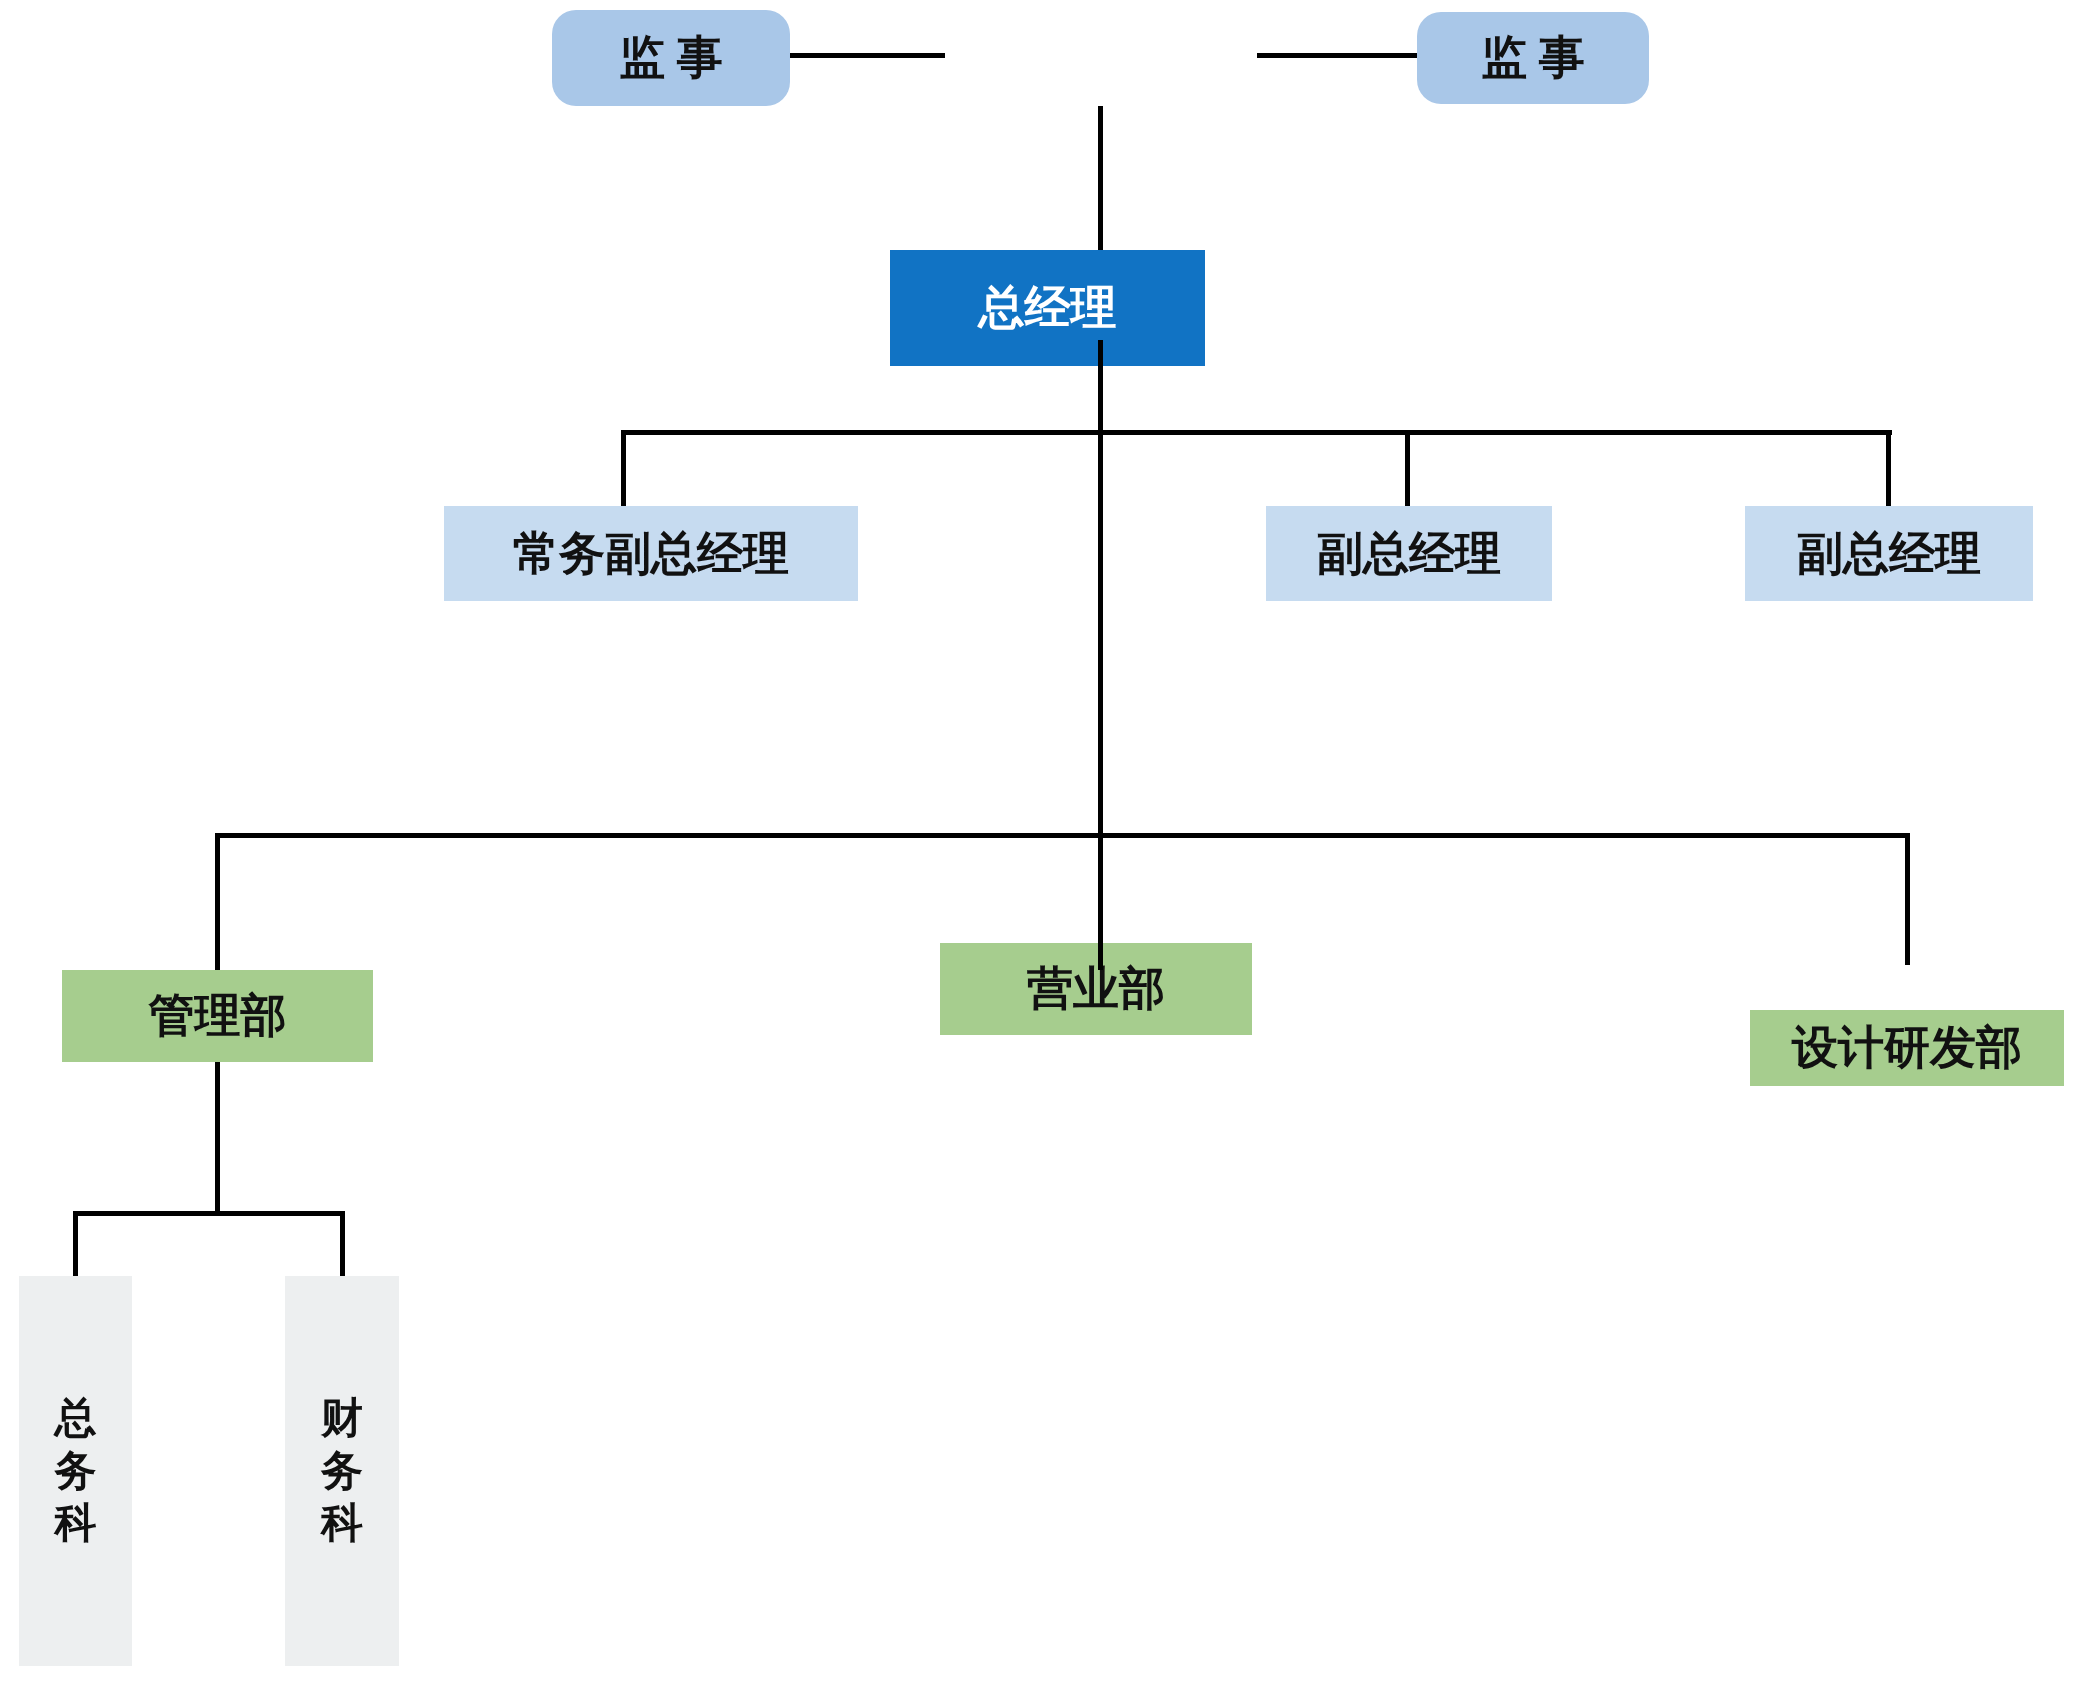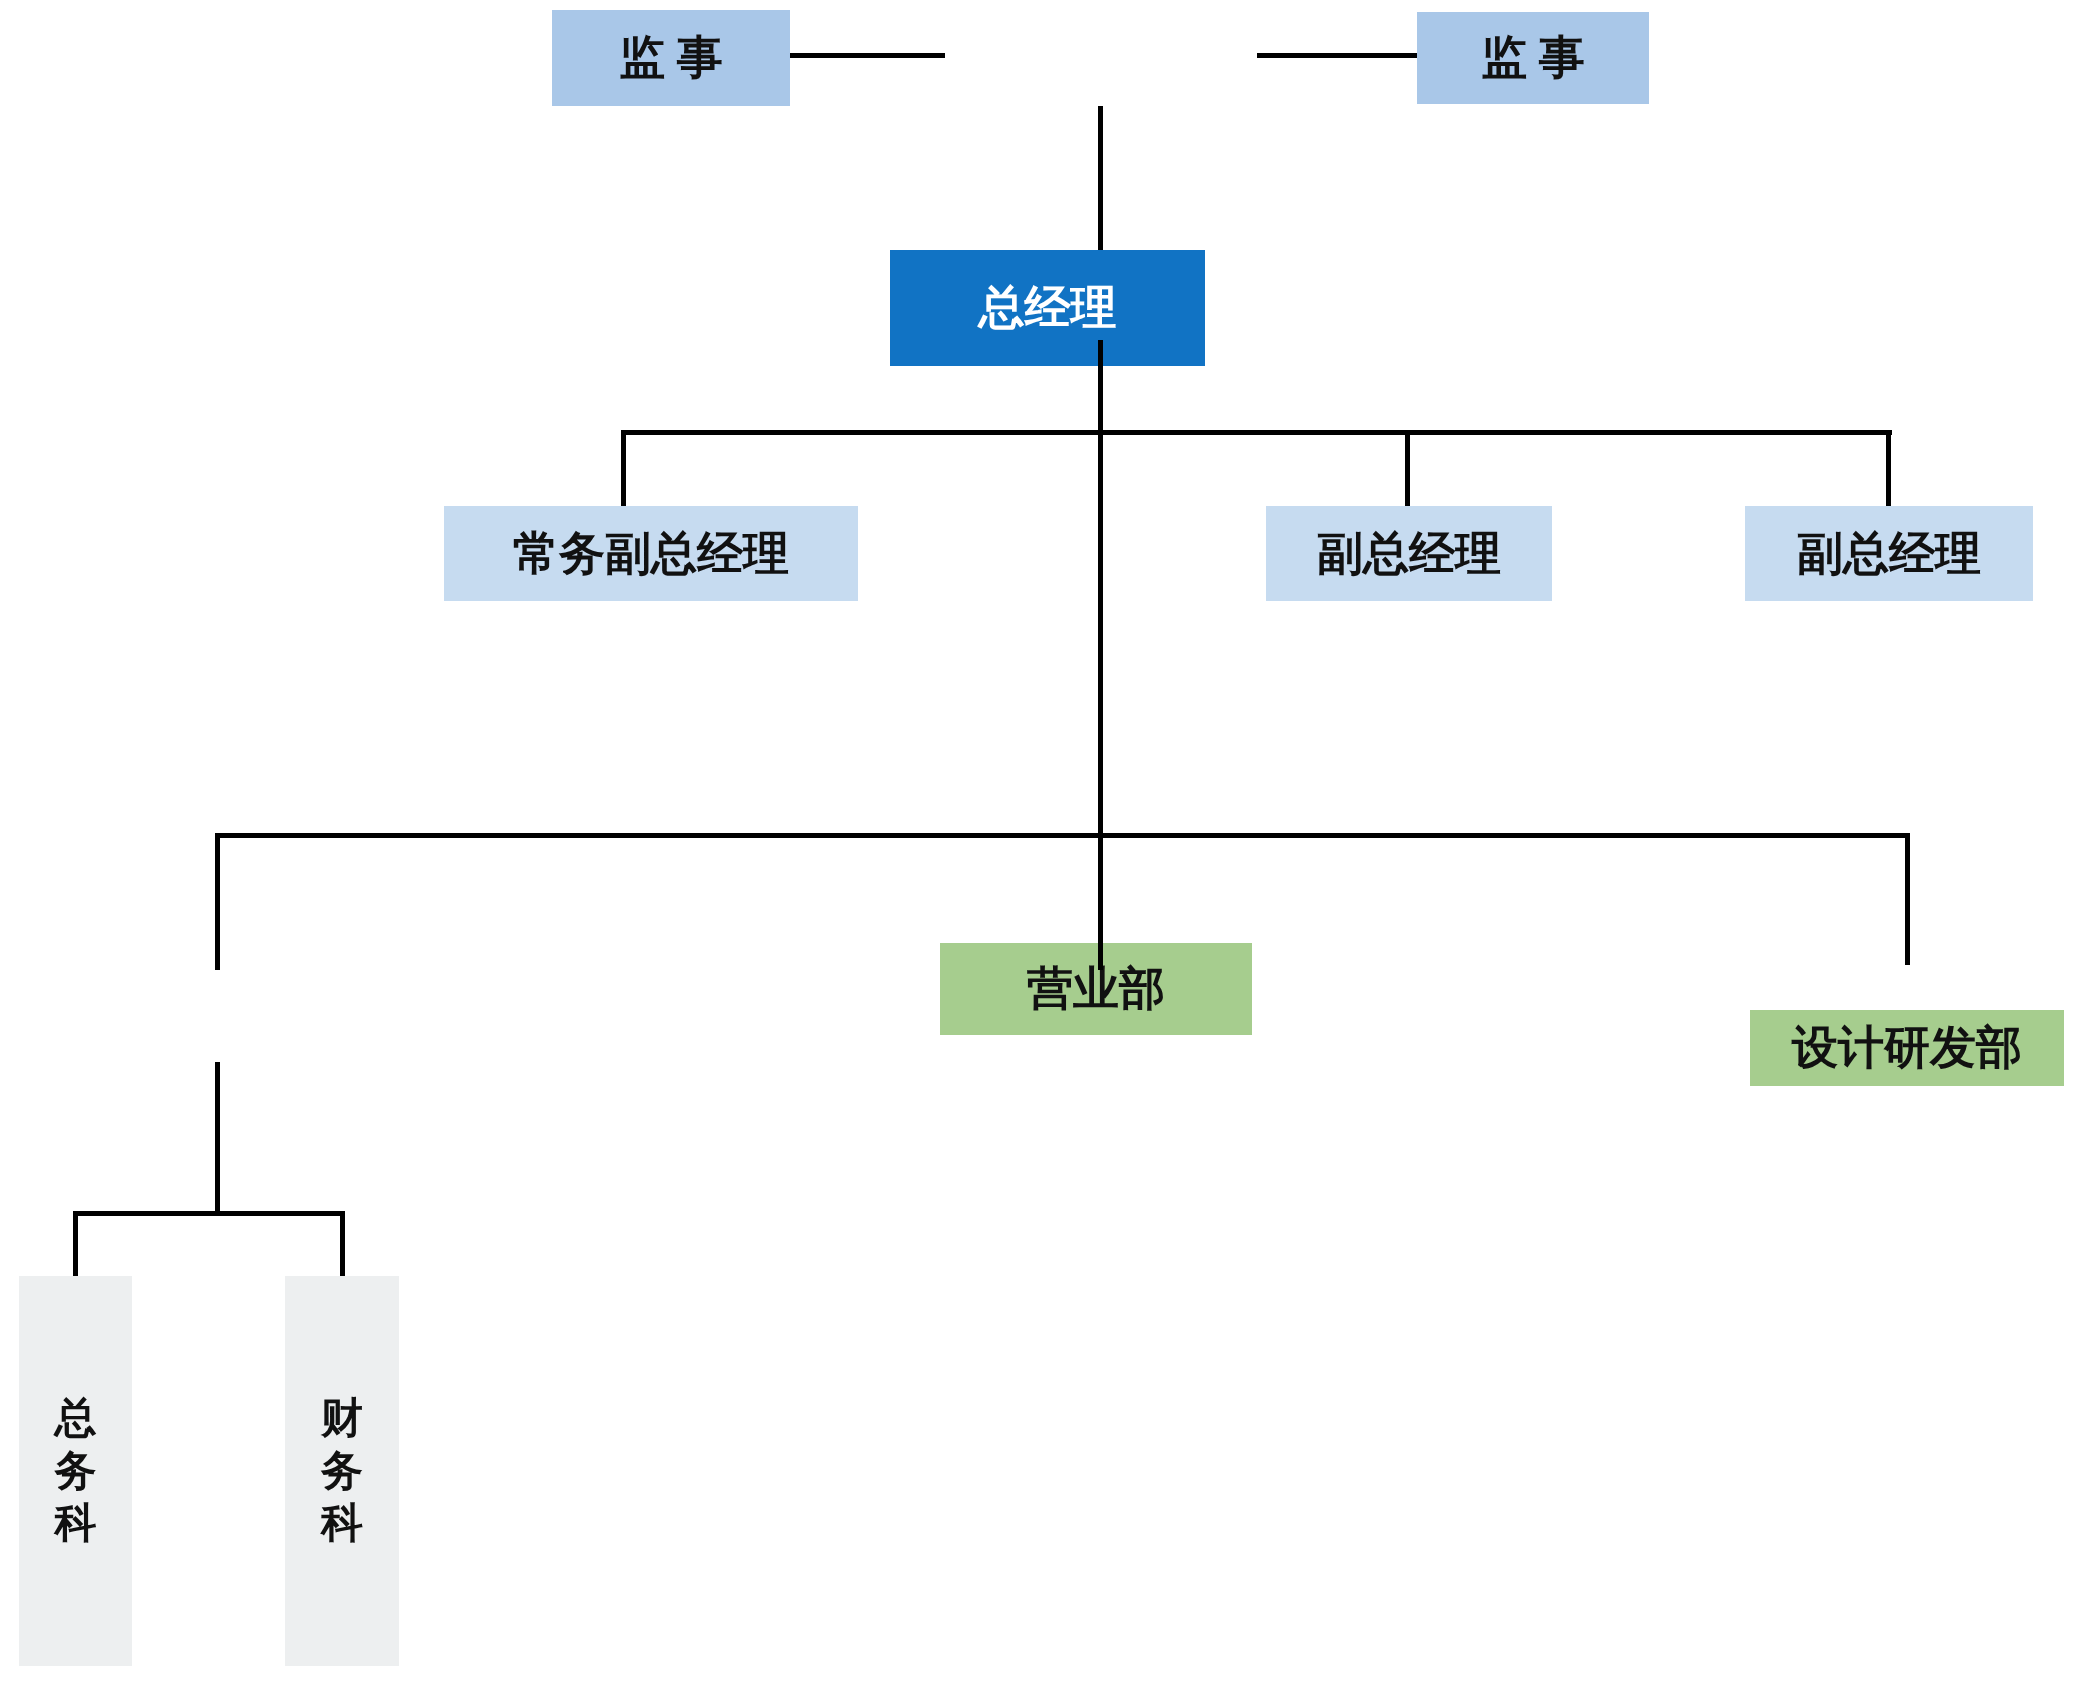--- a/index.html
+++ b/index.html
@@ -20,21 +20,21 @@
     display: flex;
     align-items: center;
     justify-content: center;
     font-weight: bold;
     font-size: 46px;
     color: var(--text-dark, #111111);
     text-align: center;
     box-sizing: border-box;
   }
   .node.dark   { background: var(--dark-blue, #1173c4); color: var(--text-light, #ffffff); }
-  .node.lightblue { background: var(--light-blue, #a9c7e8); }
+  .node.lightblue { background: var(--light-blue, #a9c7e8); border-radius: 24px; }
   .node.paleblue  { background: var(--pale-blue, #c6dbf0); }
   .node.green     { background: var(--green, #a6cd8e); }
   .node.gray {
     background: var(--gray, #edeff0);
     font-size: 42px;
     line-height: 1.25;
     white-space: pre-line;
   }
   .line {
     position: absolute;
@@ -79,20 +79,21 @@
 
   <div class="node lightblue" id="supervisor-left">监 事</div>
   <div class="node lightblue" id="supervisor-right">监 事</div>
 
   <div class="node dark" id="general-manager">总经理</div>
 
   <div class="node paleblue" id="exec-deputy-gm">常务副总经理</div>
   <div class="node paleblue" id="deputy-gm-1">副总经理</div>
   <div class="node paleblue" id="deputy-gm-2">副总经理</div>
 
+  <div class="node green" id="management-dept">管理部</div>
   <div class="node green" id="sales-dept">营业部</div>
   <div class="node green" id="design-rd-dept">设计研发部</div>
 
   <div class="node gray" id="general-affairs-section">总
 务
 科</div>
   <div class="node gray" id="finance-section">财
 务
 科</div>
 

